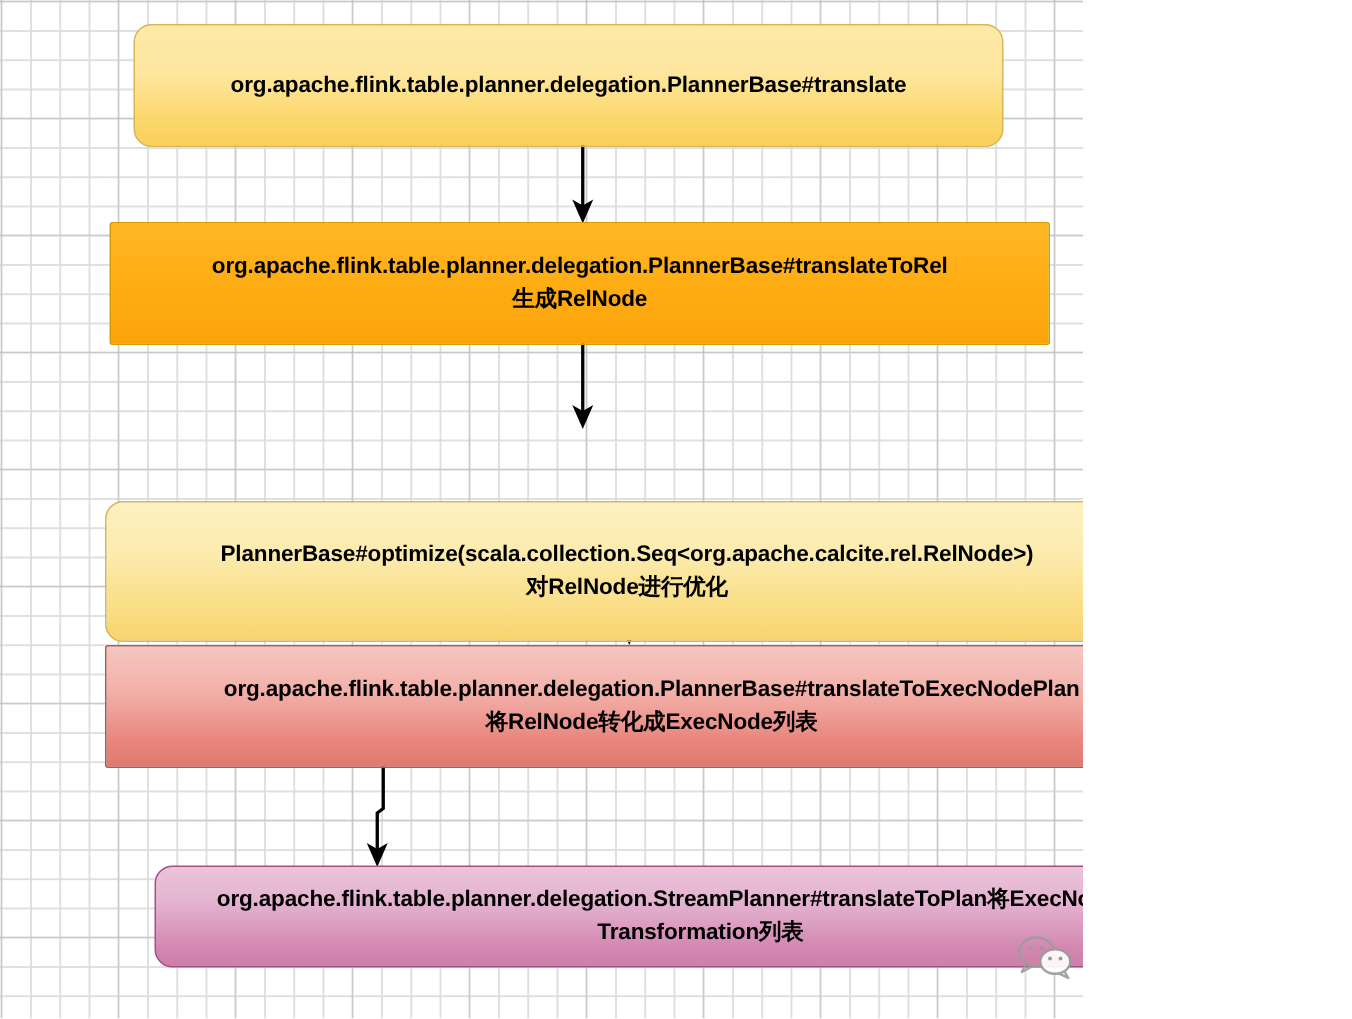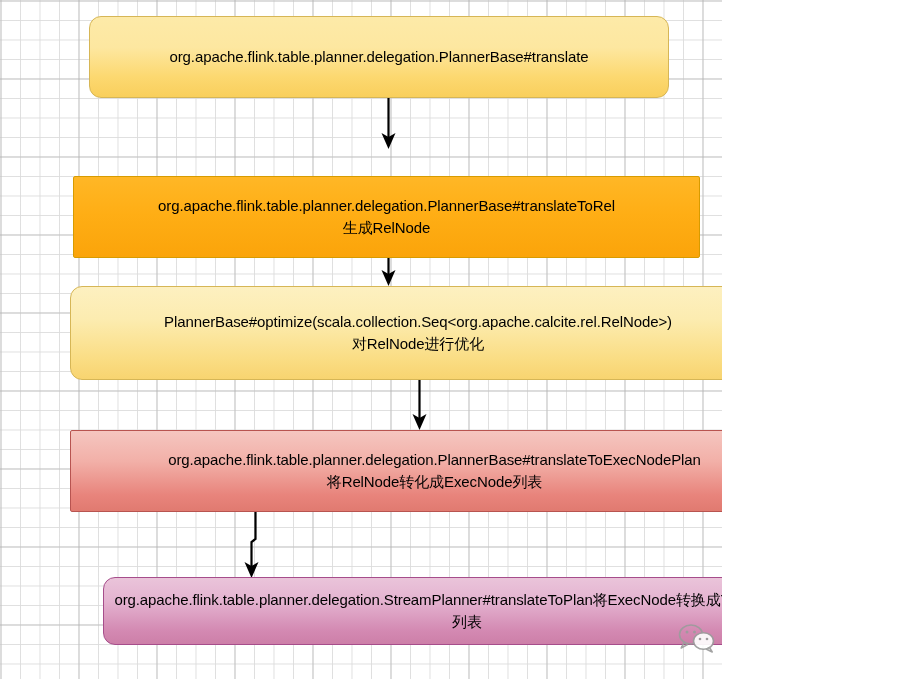--- a/index.html
+++ b/index.html
@@ -18,20 +18,21 @@
       linear-gradient(to bottom, rgba(170,170,170,0.55) 1px, transparent 1px),
       linear-gradient(to right, rgba(220,220,220,0.9) 1px, transparent 1px),
       linear-gradient(to bottom, rgba(220,220,220,0.9) 1px, transparent 1px);
     background-size:
       78px 78px,
       78px 78px,
       19.5px 19.5px,
       19.5px 19.5px;
     background-position: 0.5px 0.5px, 0.5px 0.5px, 0.5px 0.5px, 0.5px 0.5px;
     font-family: "Liberation Sans", "DejaVu Sans", sans-serif;
+    font-weight: bold;
   }
 
   .node {
     position: absolute;
     box-sizing: border-box;
     display: flex;
     align-items: center;
     justify-content: center;
     text-align: center;
     color: #000000;
@@ -47,28 +48,28 @@
     background: linear-gradient(to bottom, #fdeaa8 0%, #fde7a0 38%, #fcd870 75%, #f9cf5c 100%);
     border: 1px solid #d6b656;
     border-radius: 12px;
   }
 
   
   .node--orange {
     background: linear-gradient(to bottom, #ffb726 0%, #ffae15 45%, #fba40a 100%);
     border: 1px solid #d79b00;
     border-radius: 2px;
-    margin-top: 28px;
   }
 
   
   .node--yellow-light2 {
     background: linear-gradient(to bottom, #fdf0c0 0%, #fcecb0 35%, #fadd84 78%, #f8d470 100%);
     border: 1px solid #d6b656;
     border-radius: 12px;
+    margin-top: 48px;
   }
 
   
   .node--red {
     background: linear-gradient(to bottom, #f5c6c0 0%, #f2b0a8 38%, #e8847c 80%, #e07a70 100%);
     border: 1px solid #b85450;
     border-radius: 2px;
   }
 
   

